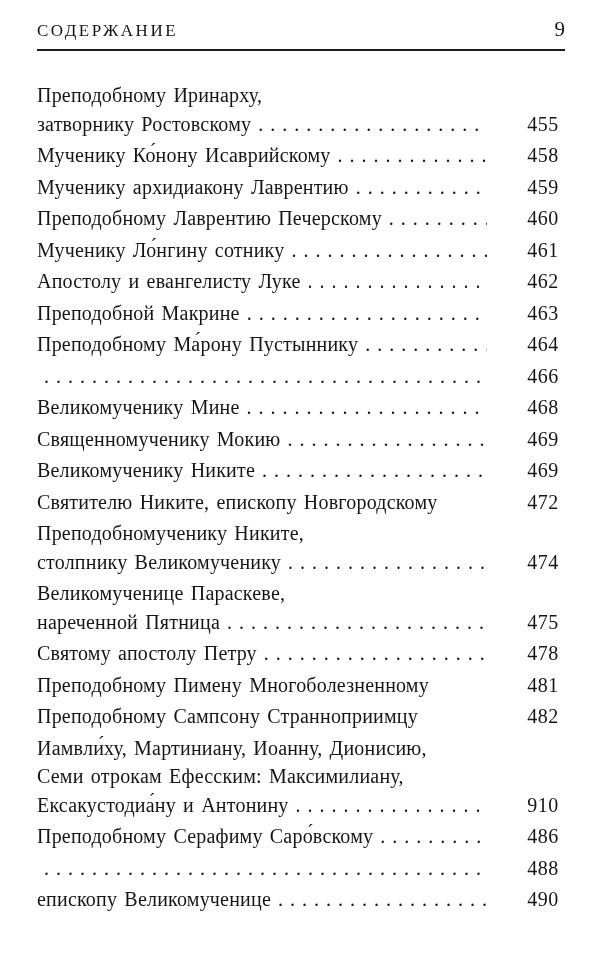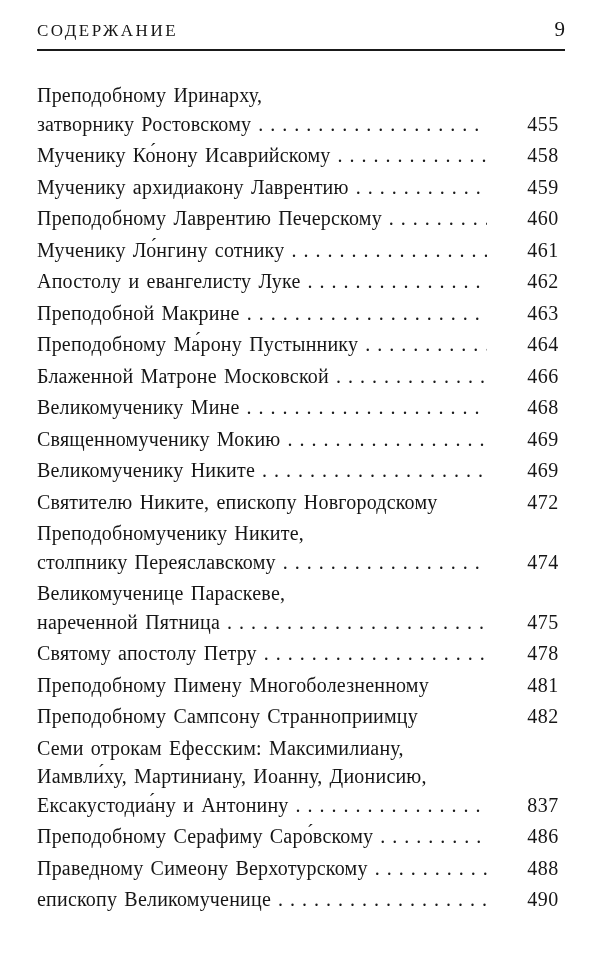--- a/index.html
+++ b/index.html
@@ -137,21 +137,20 @@
       </div>
       <div class="entry">
         <div class="line">
           <span class="text">Преподобному Ма́рону Пустыннику</span>
           <span class="leader">. . . . . . . . . . . . . . . . . . . . . . . . . . . . . . . . . . . . . . . . . . . . . . . . . . . . . . . . . . . .</span>
           <span class="page-num">464</span>
         </div>
       </div>
       <div class="entry">
         <div class="line">
-          <span class="text">Блаженной Матроне Московской</span>
           <span class="leader">. . . . . . . . . . . . . . . . . . . . . . . . . . . . . . . . . . . . . . . . . . . . . . . . . . . . . . . . . . . .</span>
           <span class="page-num">466</span>
         </div>
       </div>
       <div class="entry">
         <div class="line">
           <span class="text">Великомученику Мине</span>
           <span class="leader">. . . . . . . . . . . . . . . . . . . . . . . . . . . . . . . . . . . . . . . . . . . . . . . . . . . . . . . . . . . .</span>
           <span class="page-num">468</span>
         </div>
@@ -174,21 +173,21 @@
         <div class="line">
           <span class="text grow">Святителю Никите, епископу Новгородскому</span>
           <span class="page-num">472</span>
         </div>
       </div>
       <div class="entry">
         <div class="line">
           <span class="text">Преподобномученику Никите,</span>
         </div>
         <div class="line">
-          <span class="text">столпнику Переяславскому</span>
+          <span class="text">столпнику Великомученику</span>
           <span class="leader">. . . . . . . . . . . . . . . . . . . . . . . . . . . . . . . . . . . . . . . . . . . . . . . . . . . . . . . . . . . .</span>
           <span class="page-num">474</span>
         </div>
       </div>
       <div class="entry">
         <div class="line">
           <span class="text">Великомученице Параскеве,</span>
         </div>
         <div class="line">
           <span class="text">нареченной Пятница</span>
@@ -210,41 +209,40 @@
         </div>
       </div>
       <div class="entry">
         <div class="line">
           <span class="text grow">Преподобному Сампсону Странноприимцу</span>
           <span class="page-num">482</span>
         </div>
       </div>
       <div class="entry">
         <div class="line">
+          <span class="text">Иамвли́ху, Мартиниану, Иоанну, Дионисию,</span>
+        </div>
+        <div class="line">
           <span class="text">Семи отрокам Ефесским: Максимилиану,</span>
         </div>
         <div class="line">
-          <span class="text">Иамвли́ху, Мартиниану, Иоанну, Дионисию,</span>
-        </div>
-        <div class="line">
           <span class="text">Ексакустодиа́ну и Антонину</span>
           <span class="leader">. . . . . . . . . . . . . . . . . . . . . . . . . . . . . . . . . . . . . . . . . . . . . . . . . . . . . . . . . . . .</span>
-          <span class="page-num">837</span>
+          <span class="page-num">910</span>
         </div>
       </div>
       <div class="entry">
         <div class="line">
           <span class="text">Преподобному Серафиму Саро́вскому</span>
           <span class="leader">. . . . . . . . . . . . . . . . . . . . . . . . . . . . . . . . . . . . . . . . . . . . . . . . . . . . . . . . . . . .</span>
           <span class="page-num">486</span>
         </div>
       </div>
       <div class="entry">
         <div class="line">
-          <span class="text">Праведному Симеону Верхотурскому</span>
           <span class="leader">. . . . . . . . . . . . . . . . . . . . . . . . . . . . . . . . . . . . . . . . . . . . . . . . . . . . . . . . . . . .</span>
           <span class="page-num">488</span>
         </div>
       </div>
       <div class="entry">
         <div class="line">
           <span class="text">епископу Великомученице</span>
           <span class="leader">. . . . . . . . . . . . . . . . . . . . . . . . . . . . . . . . . . . . . . . . . . . . . . . . . . . . . . . . . . . .</span>
           <span class="page-num">490</span>
         </div>

